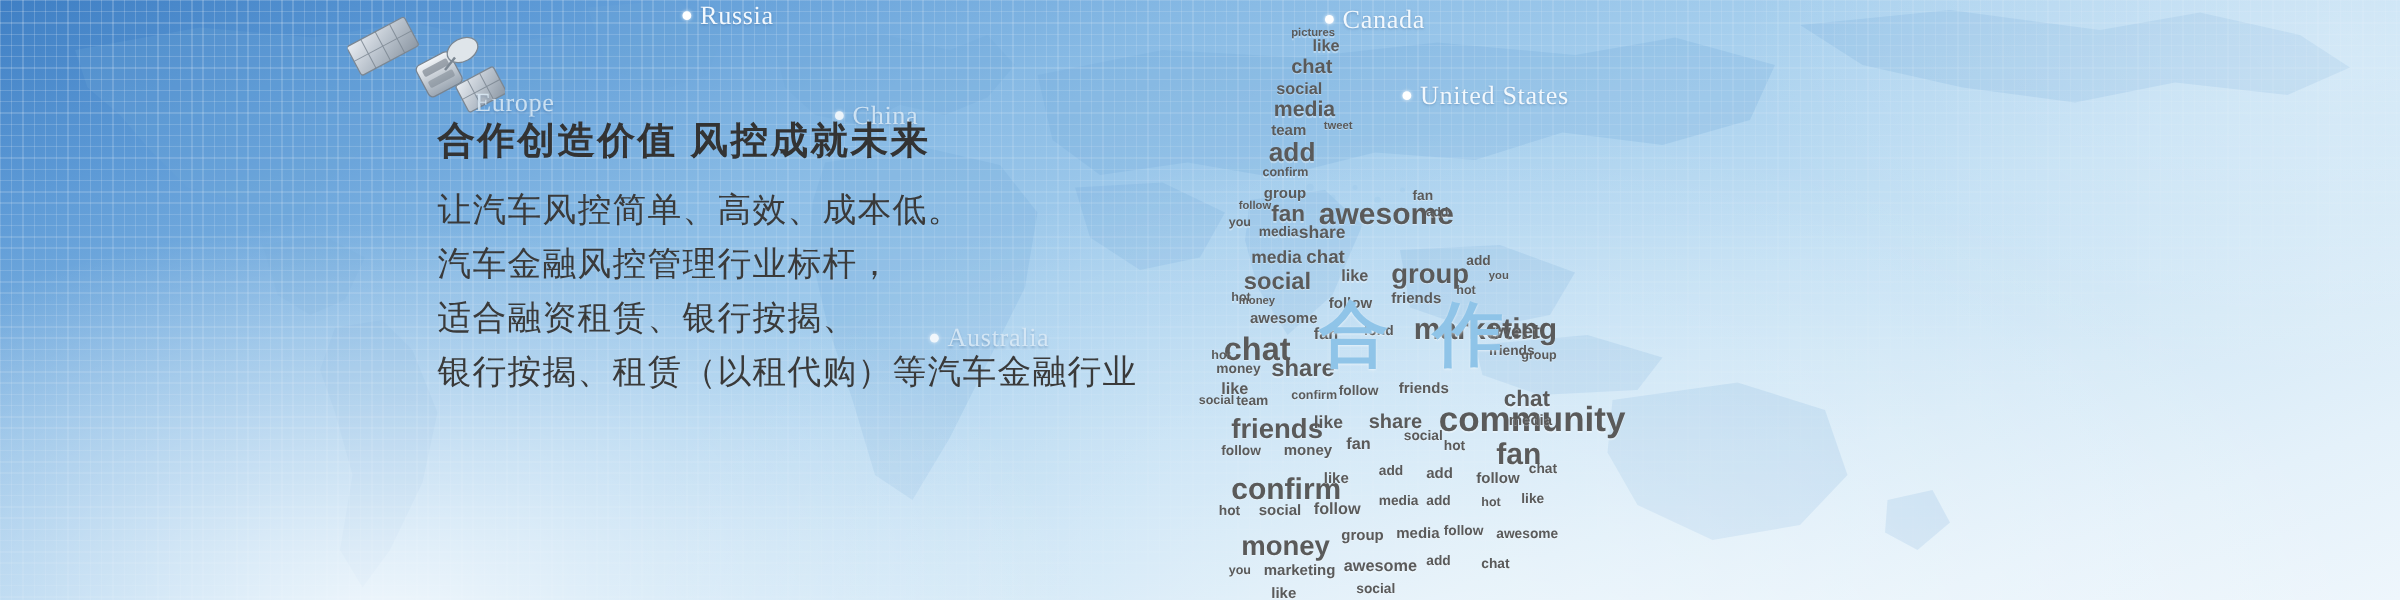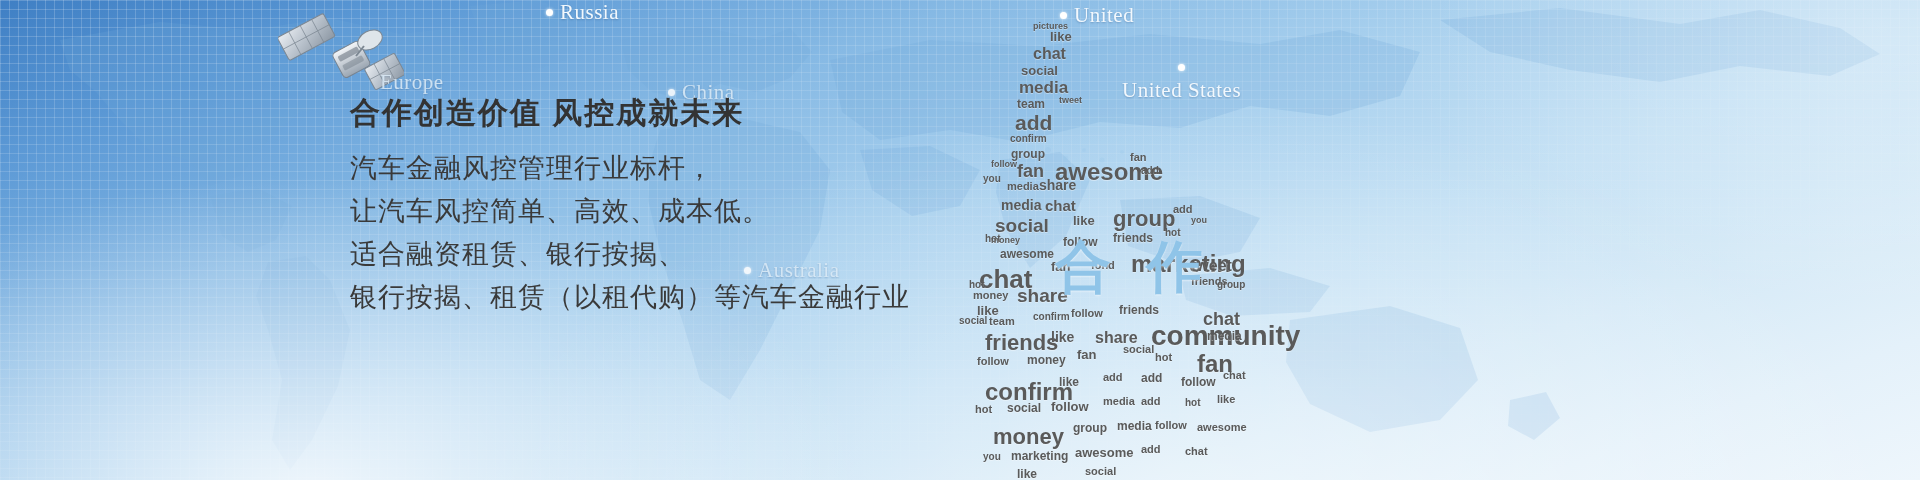--- a/index.html
+++ b/index.html
@@ -211,38 +211,38 @@
     <span>Europe</span>
   </div>
 
   <div class="label dim" style="left:668px;top:80px;">
     <span class="dot"></span>
     <span>China</span>
   </div>
 
   <div class="label" style="left:1060px;top:3px;">
     <span class="dot"></span>
-    <span>United</span>
-  </div>
-
-  <div class="label" style="left:1122px;top:64px;flex-direction:column;">
+    <span>Canada</span>
+  </div>
+
+  <div class="label" style="left:1122px;top:64px;">
     <span class="dot"></span>
     <span>United  States</span>
   </div>
 
   <div class="label dim" style="left:744px;top:258px;">
     <span class="dot"></span>
     <span>Australia</span>
   </div>
 
   <div class="copy">
     <h1 class="headline">合作创造价值 风控成就未来</h1>
     <div class="sub">
+      <div class="line">让汽车风控简单、高效、成本低。</div>
       <div class="line">汽车金融风控管理行业标杆，</div>
-      <div class="line">让汽车风控简单、高效、成本低。</div>
       <div class="line">适合融资租赁、银行按揭、</div>
       <div class="line">银行按揭、租赁（以租代购）等汽车金融行业</div>
     </div>
   </div>
 
   <div class="cloud">
     <div class="wrap">
       <span class="w" style="left:78px;top:14px;font-size:9px;">pictures</span>
       <span class="w" style="left:95px;top:22px;font-size:13px;">like</span>
       <span class="w" style="left:78px;top:38px;font-size:16px;">chat</span>

